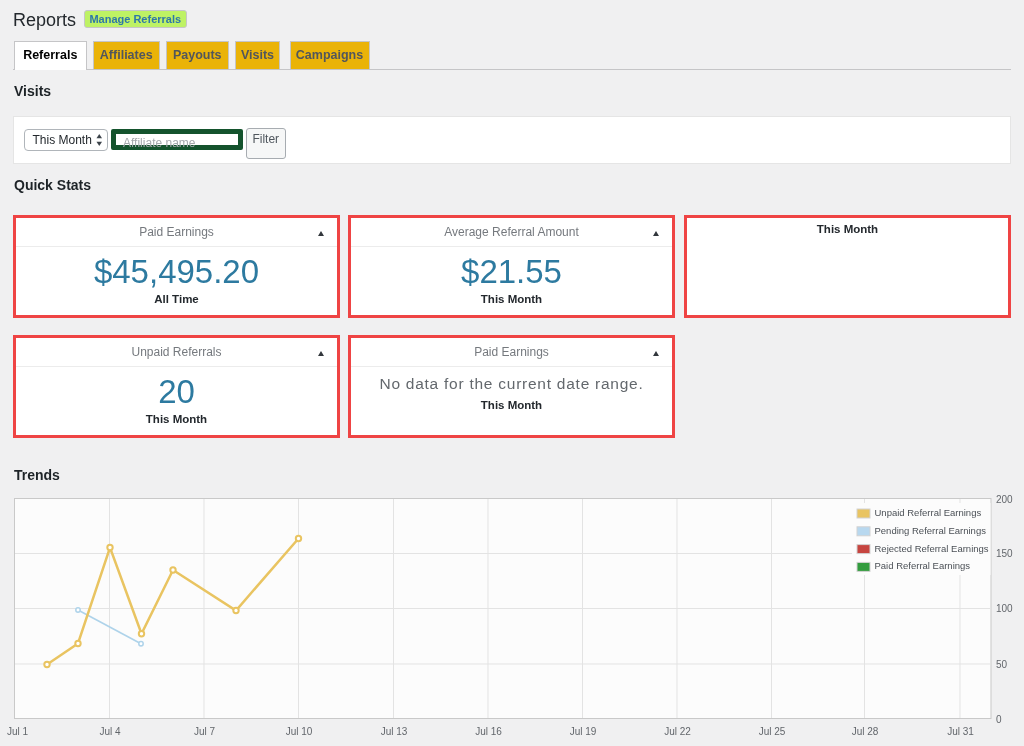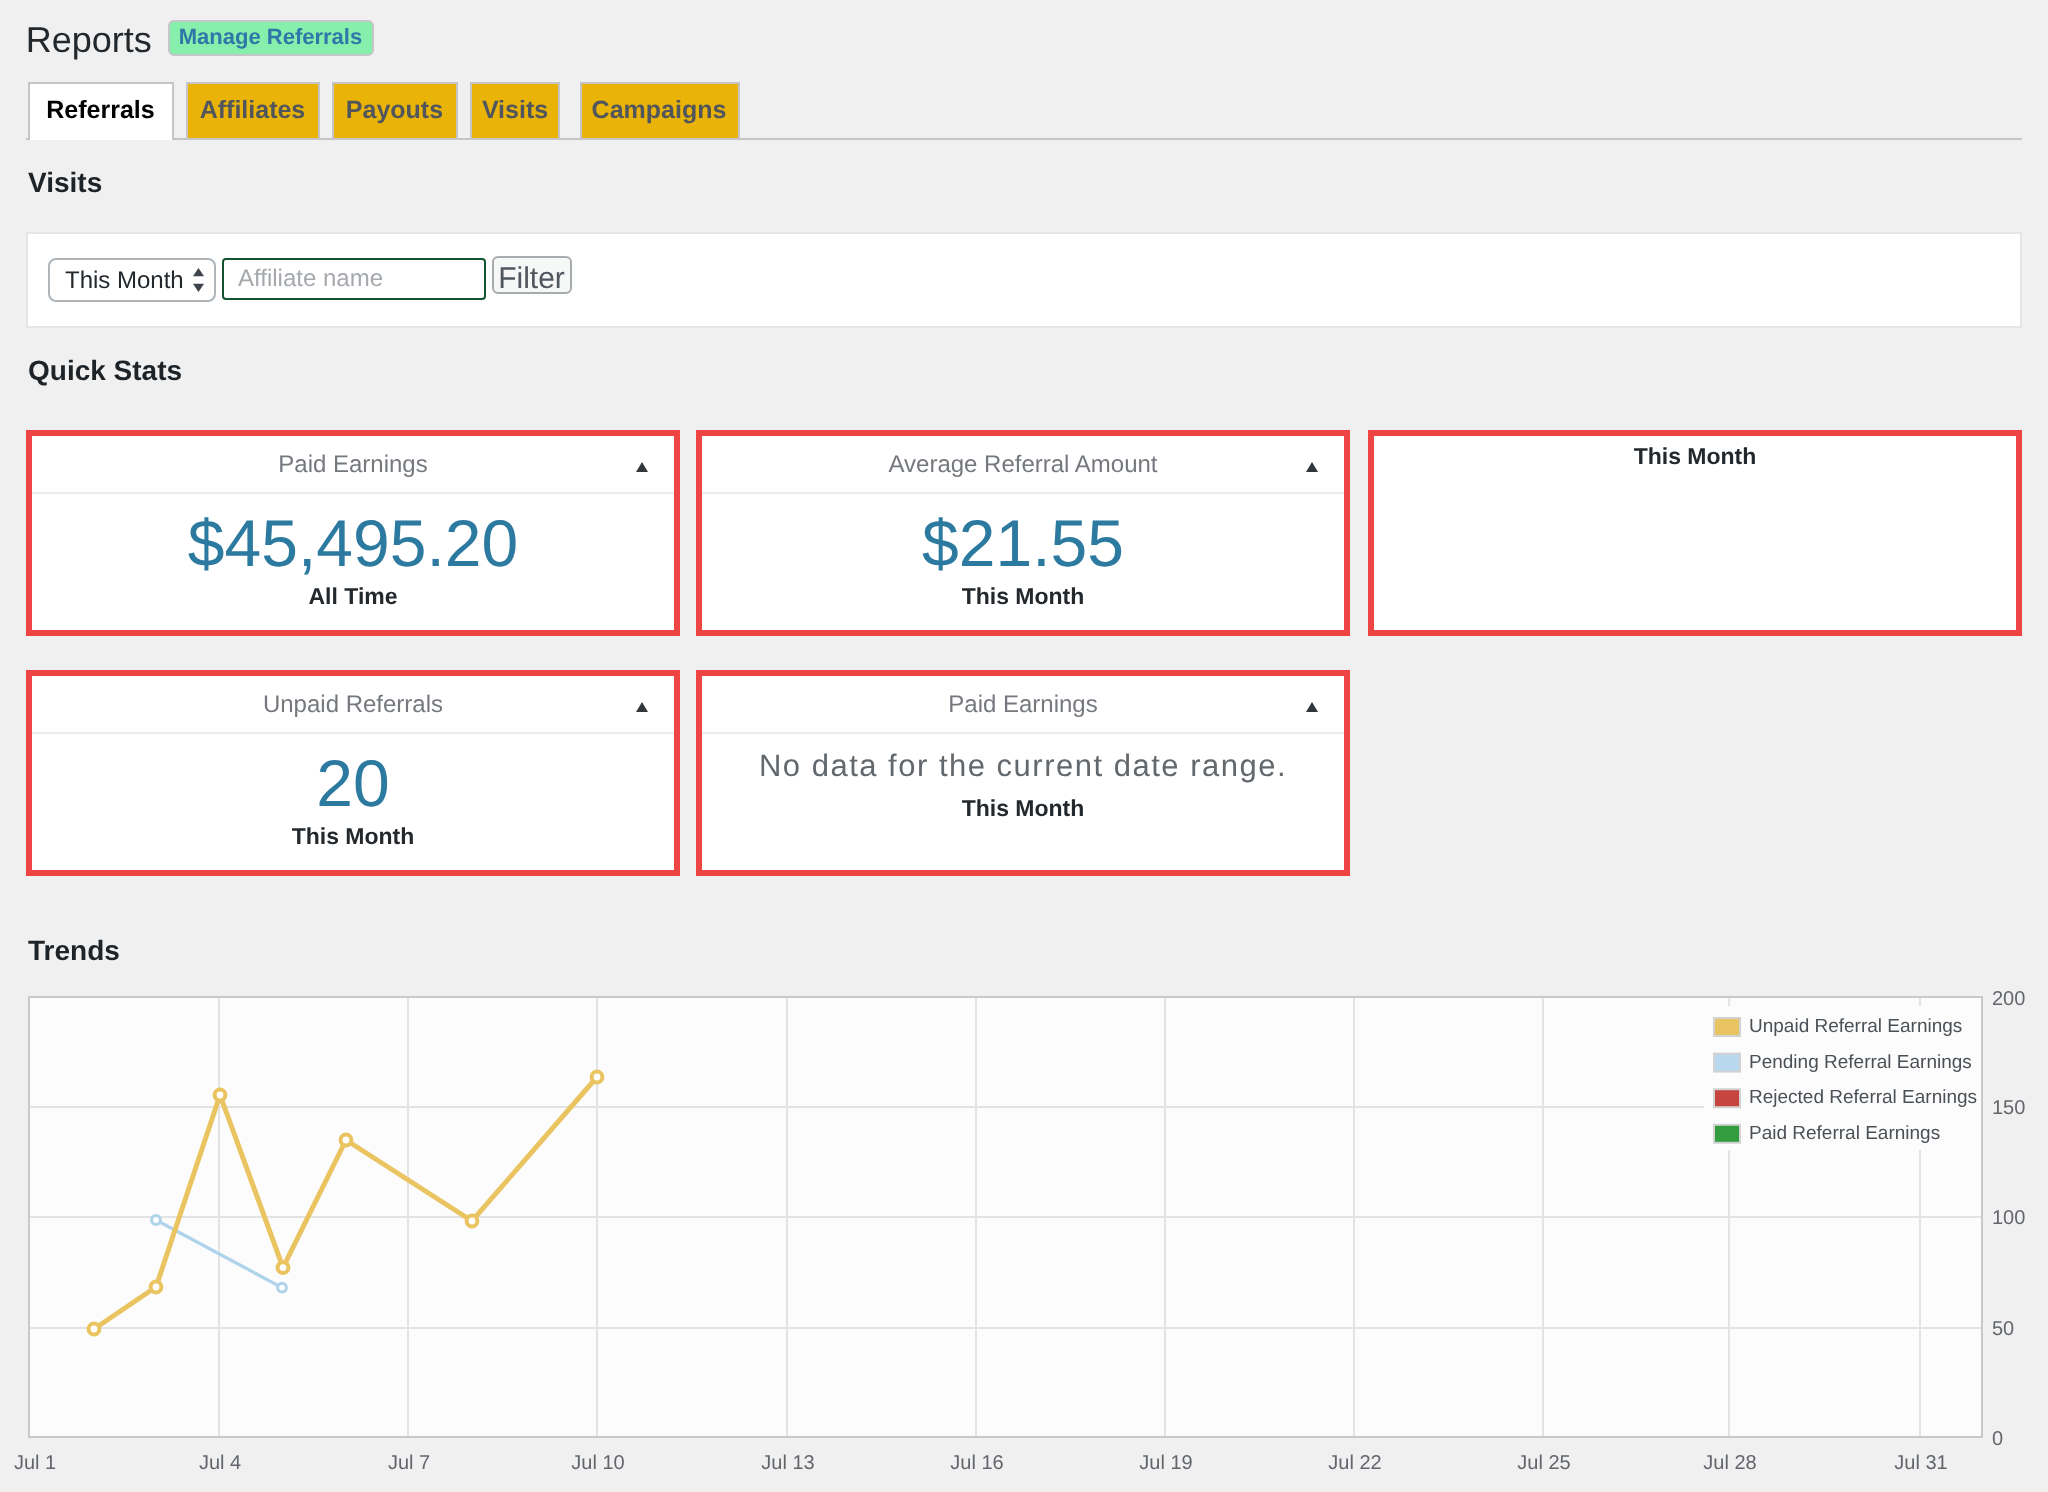--- a/index.html
+++ b/index.html
@@ -1,35 +1,35 @@
 <!DOCTYPE html>
 <html><head>
 <meta charset="utf-8">
 <style>
   html,body{margin:0;padding:0;}
   body{width:1024px;height:746px;background:#f0f0f1;font-family:"Liberation Sans",sans-serif;position:relative;overflow:hidden;}
   .abs{position:absolute;}
   h1.reports{left:12.9px;top:10.9px;font-size:18px;line-height:1;font-weight:400;color:#23282d;margin:0;}
-  .title-btn{left:83.5px;top:9.5px;width:103.5px;height:18px;background:#86efac;border:1px solid #c5c6c8;border-radius:3px;box-sizing:border-box;
+  .title-btn{left:83.5px;top:9.5px;width:103.5px;height:18px;background:#bef264;border:1px solid #c5c6c8;border-radius:3px;box-sizing:border-box;
     font-size:11px;font-weight:700;color:#2e77a8;text-align:center;line-height:17px;}
   
   .tabline{left:13px;top:68.5px;width:998px;height:0;border-top:1px solid #c5c5c7;}
   .tab{top:40.5px;height:28px;box-sizing:border-box;background:#eab308;border:1px solid #c5c5c7;border-bottom:none;
     font-size:12.5px;font-weight:700;color:#51565c;text-align:center;line-height:27px;}
   .tab.active{background:#ffffff;color:#000;height:29px;z-index:2;}
   h3.sec{font-size:14px;line-height:1;font-weight:700;color:#1d2327;margin:0;}
   
   .filterbox{left:13px;top:115.5px;width:998px;height:48.5px;background:#fff;border:1px solid #e5e5e5;box-sizing:border-box;}
   .select{left:23.5px;top:128.5px;width:84px;height:22px;background:#fff;border:1px solid #b0b5ba;border-radius:4px;box-sizing:border-box;
     font-size:12px;color:#23282d;line-height:20px;padding-left:8px;}
   .sel-arrows{left:96px;top:134px;width:6.5px;height:12px;}
-  .input{left:111px;top:129px;width:131.5px;height:21px;background:#fff;border:1px solid #14532d;border-radius:2px;box-sizing:border-box;
+  .input{left:111px;top:129px;width:131.5px;height:21px;background:#fff;border:5px solid #14532d;border-radius:2px;box-sizing:border-box;
     font-size:12px;color:#a5a9ad;line-height:19px;padding-left:7px;}
-  .btn-filter{left:245.5px;top:128px;width:40.5px;height:19px;background:#f6f7f7;border:1px solid #a7acb1;border-radius:3px;box-sizing:border-box;
-    font-size:15px;color:#50575e;text-align:center;line-height:21px;}
+  .btn-filter{left:245.5px;top:128px;width:40.5px;height:31px;background:#f6f7f7;border:1px solid #a7acb1;border-radius:3px;box-sizing:border-box;
+    font-size:12px;color:#50575e;text-align:center;line-height:21px;}
   
   .card{width:327px;background:#fff;border:3px solid #ef4444;box-sizing:border-box;height:103px;}
   .card .hdr{position:relative;height:28px;border-bottom:1px solid #ececec;text-align:center;font-size:12px;color:#75797e;line-height:28px;}
   .card .hdr .tri{position:absolute;right:13.5px;top:12.5px;width:0;height:0;border-left:3.5px solid transparent;border-right:3.5px solid transparent;border-bottom:5.5px solid #32373c;}
   .card .big{text-align:center;font-size:33px;line-height:1;color:#2d7aa0;margin-top:8px;}
   .card .sub{text-align:center;font-size:11.5px;line-height:1;font-weight:600;color:#23282d;margin-top:6px;}
   .card .nodata{text-align:center;font-size:15.5px;line-height:1;letter-spacing:0.75px;color:#63686d;margin-top:8.7px;}
 </style>
 </head>
 <body>

